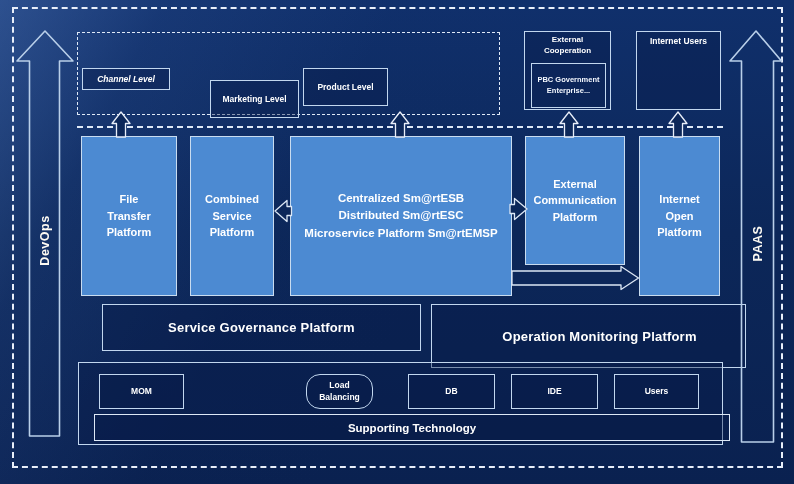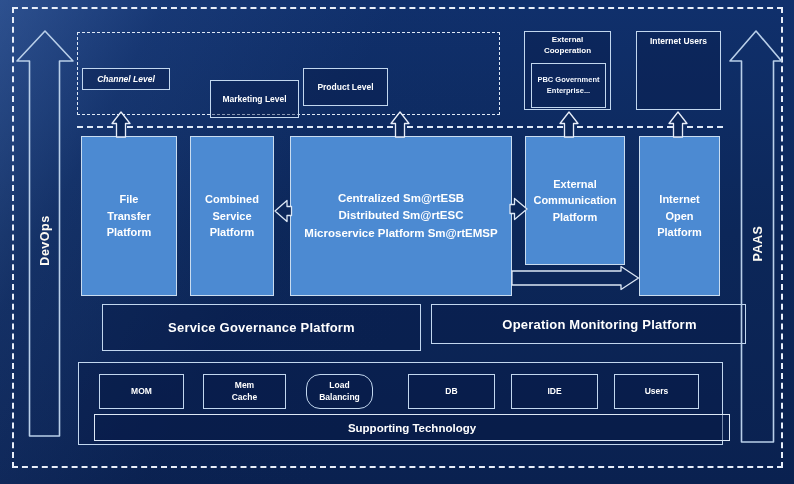--- a/index.html
+++ b/index.html
@@ -79,26 +79,24 @@
 Distributed Sm@rtESC
 Microservice Platform Sm@rtEMSP</div>
   <div class="abs bluebox" style="left:525px; top:136px; width:100px; height:129px;">External
 Communication
 Platform</div>
   <div class="abs bluebox" style="left:639px; top:136px; width:81px; height:160px;">Internet
 Open
 Platform</div>
 
   <div class="abs darkbox big" style="left:78px; top:304px; width:319px; height:47px;">Service Governance Platform</div>
-  <div class="abs darkbox big" style="left:407px; top:304px; width:315px; height:40px;padding-left:22px;">Operation Monitoring Platform</div>
+  <div class="abs darkbox big" style="left:407px; top:304px; width:315px; height:64px;padding-left:22px;">Operation Monitoring Platform</div>
 
   <div class="abs titlebox" style="left:78px; top:362px; width:645px; height:83px;">
     <div class="abs darkbox tech" style="left:20px; top:11px; width:85px; height:35px;">MOM</div>
-    <div class="abs darkbox tech" style="left:124px; top:11px; width:83px; height:35px;">Mem
-Cache</div>
     <div class="abs darkbox tech" style="left:227px; top:11px; width:67px; height:35px;border-radius:14px;">Load
 Balancing</div>
     <div class="abs darkbox tech" style="left:329px; top:11px; width:87px; height:35px;">DB</div>
     <div class="abs darkbox tech" style="left:432px; top:11px; width:87px; height:35px;">IDE</div>
     <div class="abs darkbox tech" style="left:535px; top:11px; width:85px; height:35px;">Users</div>
     <div class="abs darkbox" style="left:15px; top:51px; width:636px; height:27px; font-size:11.5px; font-weight:700; border-color:#dde8f6;">Supporting Technology</div>
   </div>
 
   <div class="vlabel" style="left:8px; top:228px; width:73px; height:25px;">DevOps</div>
   <div class="vlabel" style="left:721px; top:231px; width:73px; height:25px;">PAAS</div>

